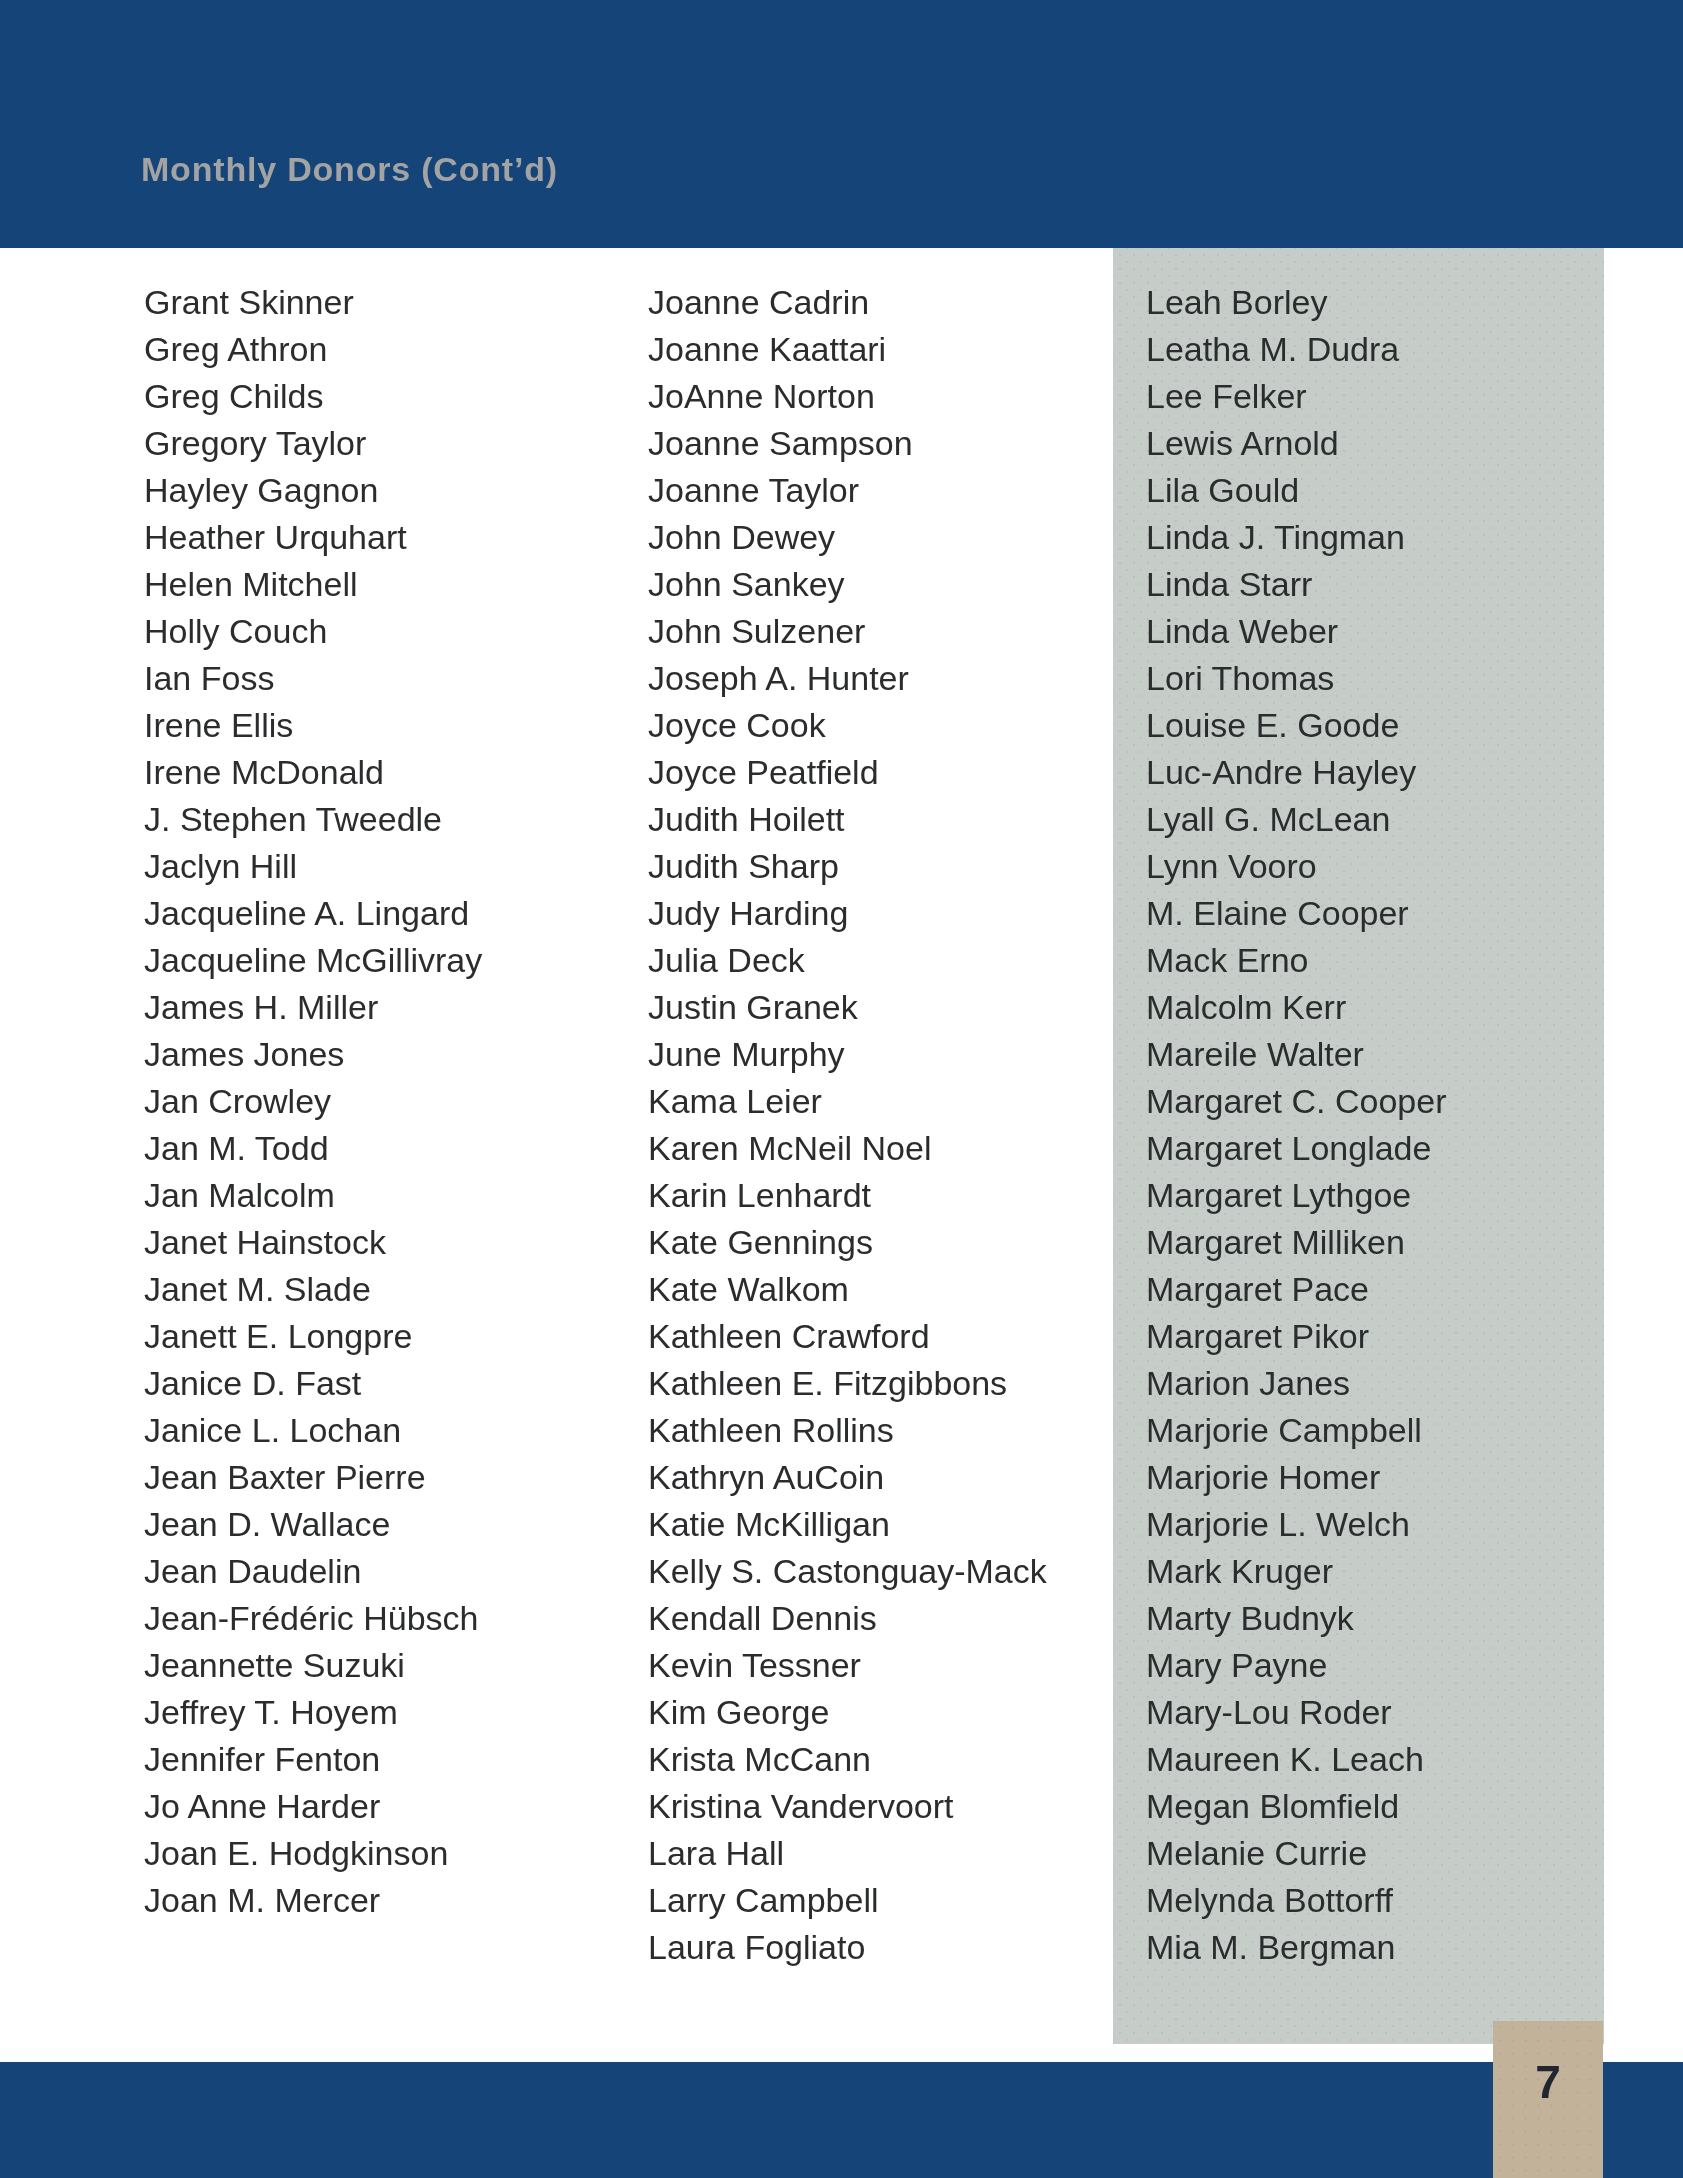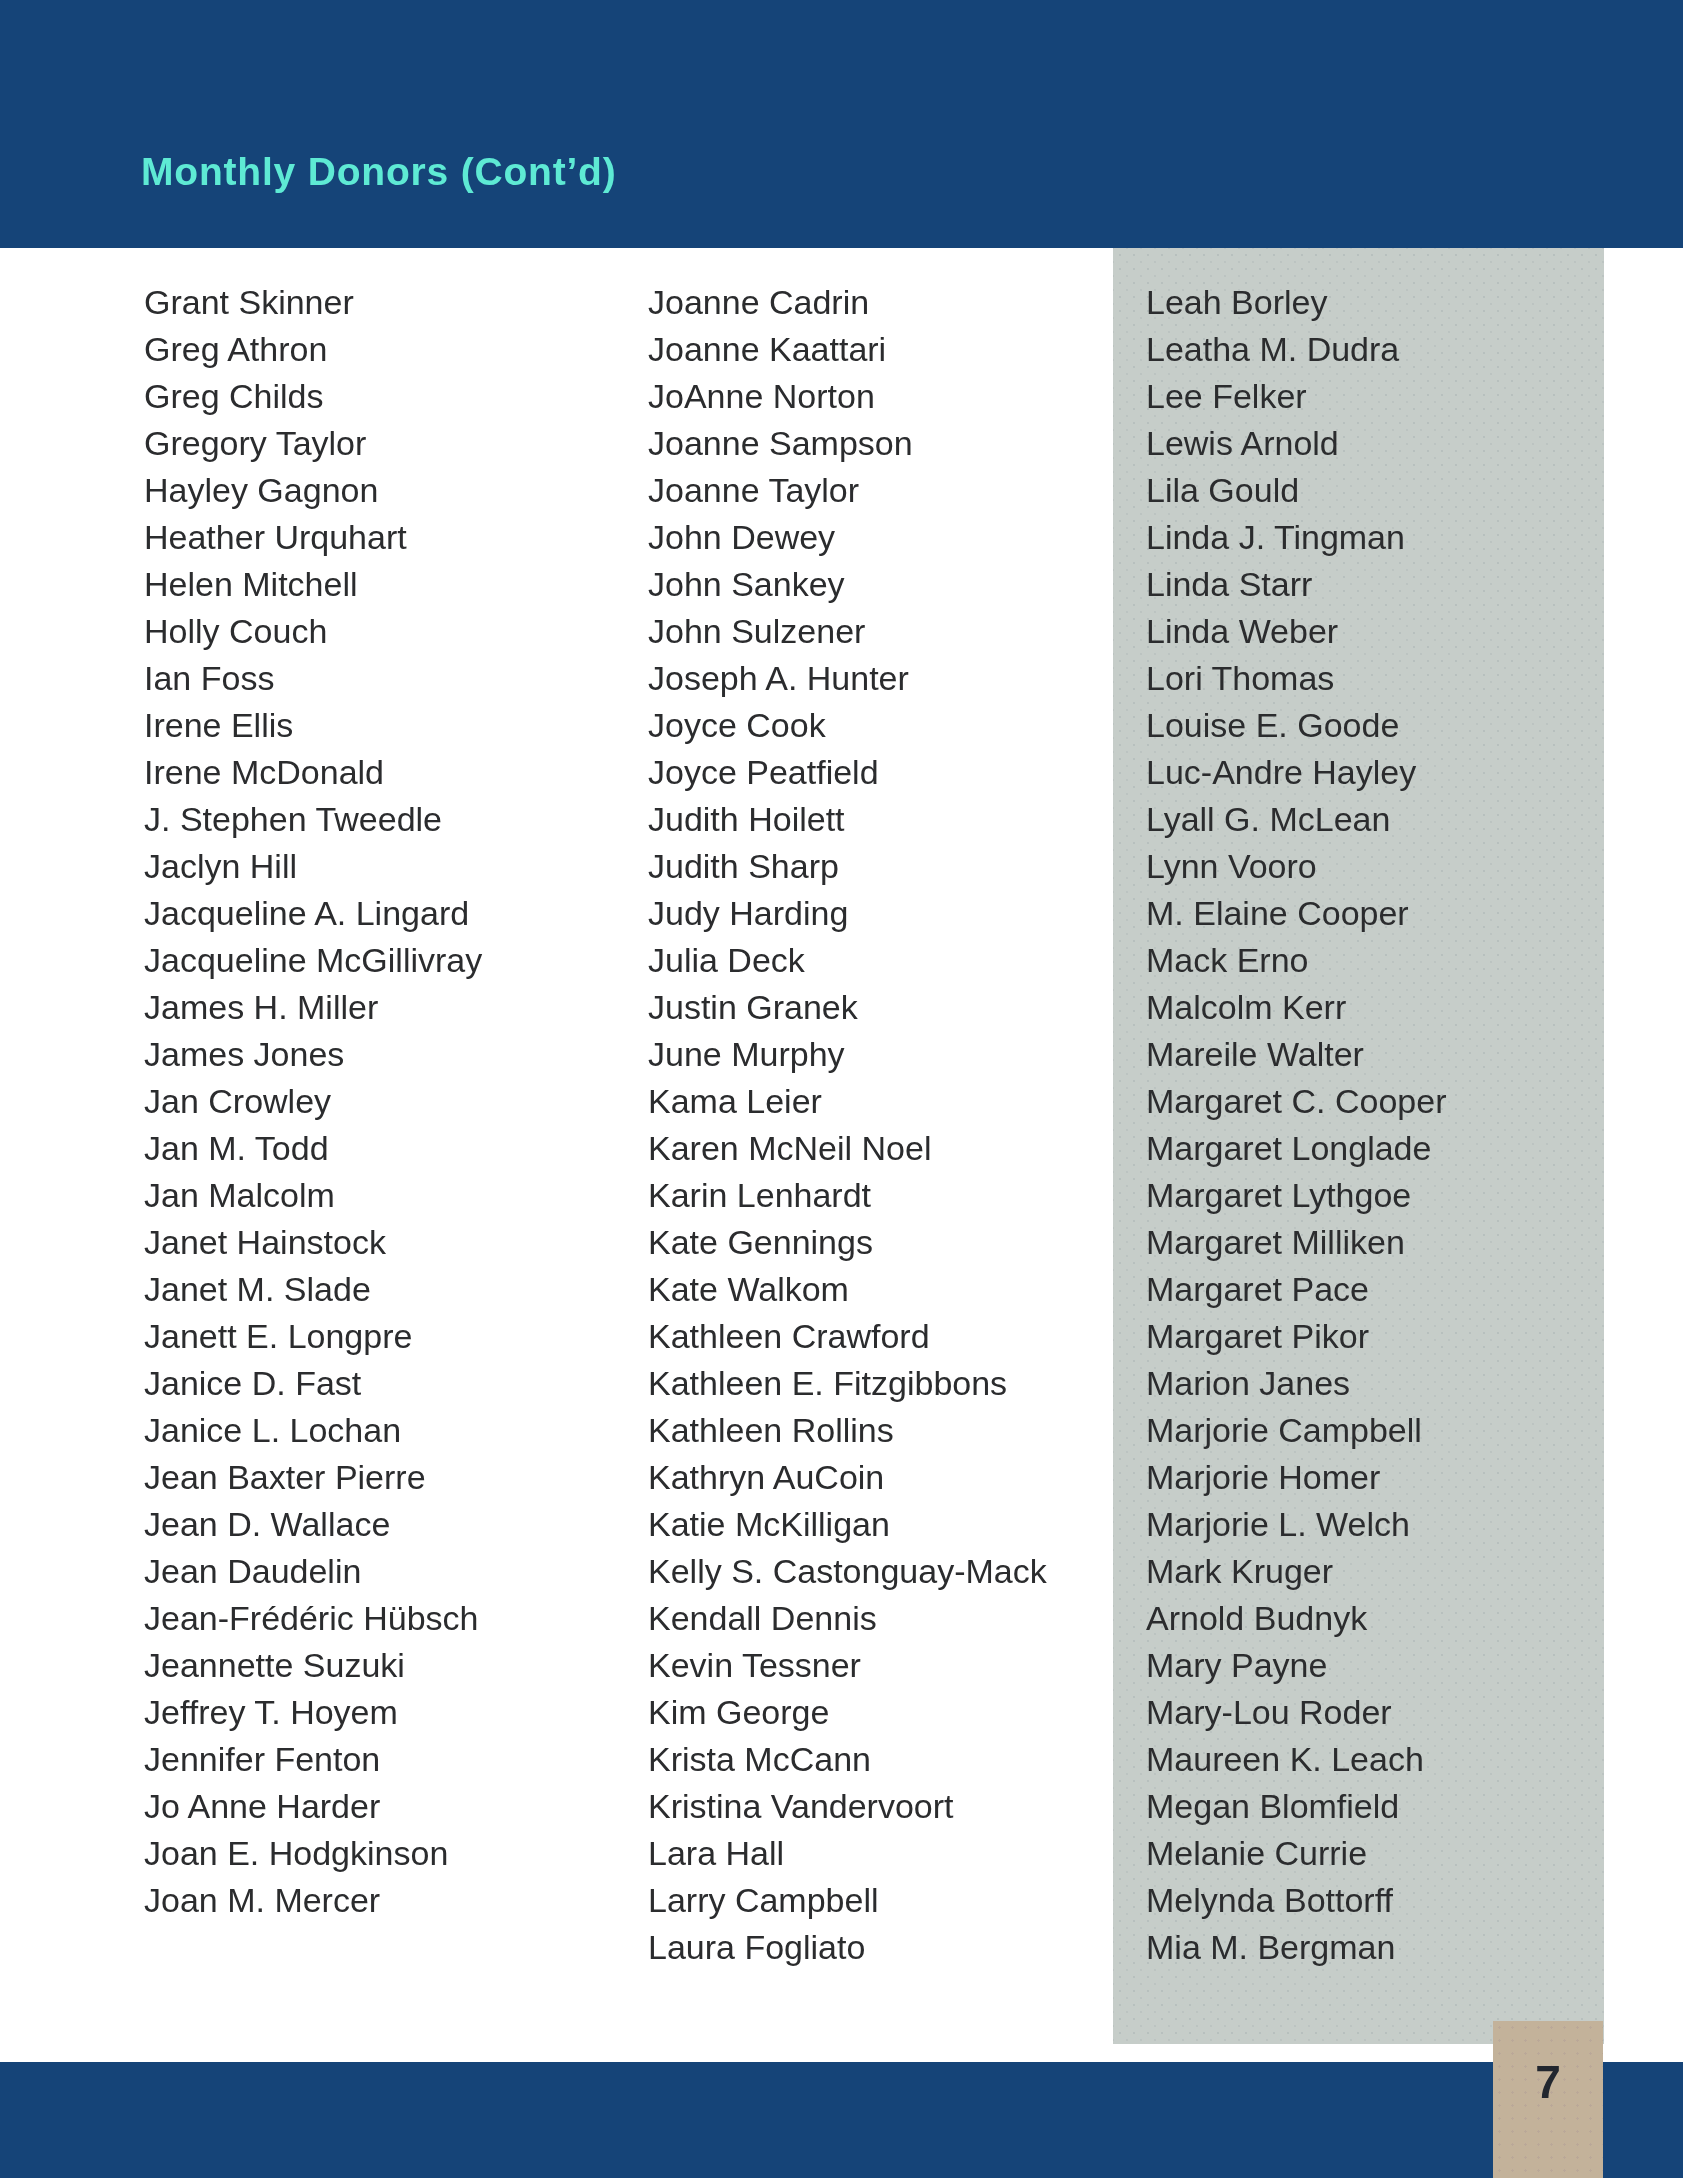--- a/index.html
+++ b/index.html
@@ -25,22 +25,22 @@
     width:1683px;
     background:var(--band-blue);
   }
   .band.top{top:0;height:248px;z-index:3;}
   .band.bottom{top:2062px;height:116px;z-index:2;}
   .page-title{
     position:absolute;
     left:141px;
     top:150px;
     margin:0;
-    color:#5eead4;
-    font-size:39px;
+    color:#a3a3a3;
+    font-size:34px;
     font-weight:bold;
     letter-spacing:0.8px;
     white-space:nowrap;
   }
   .gray-panel{
     position:absolute;
     left:1113px;
     top:248px;
     width:491px;
     height:1796px;
@@ -196,21 +196,21 @@
       <div class="name">Margaret Longlade</div>
       <div class="name">Margaret Lythgoe</div>
       <div class="name">Margaret Milliken</div>
       <div class="name">Margaret Pace</div>
       <div class="name">Margaret Pikor</div>
       <div class="name">Marion Janes</div>
       <div class="name">Marjorie Campbell</div>
       <div class="name">Marjorie Homer</div>
       <div class="name">Marjorie L. Welch</div>
       <div class="name">Mark Kruger</div>
-      <div class="name">Arnold Budnyk</div>
+      <div class="name">Marty Budnyk</div>
       <div class="name">Mary Payne</div>
       <div class="name">Mary-Lou Roder</div>
       <div class="name">Maureen K. Leach</div>
       <div class="name">Megan Blomfield</div>
       <div class="name">Melanie Currie</div>
       <div class="name">Melynda Bottorff</div>
       <div class="name">Mia M. Bergman</div>
     </div>
 
   <div class="page-number-box">

